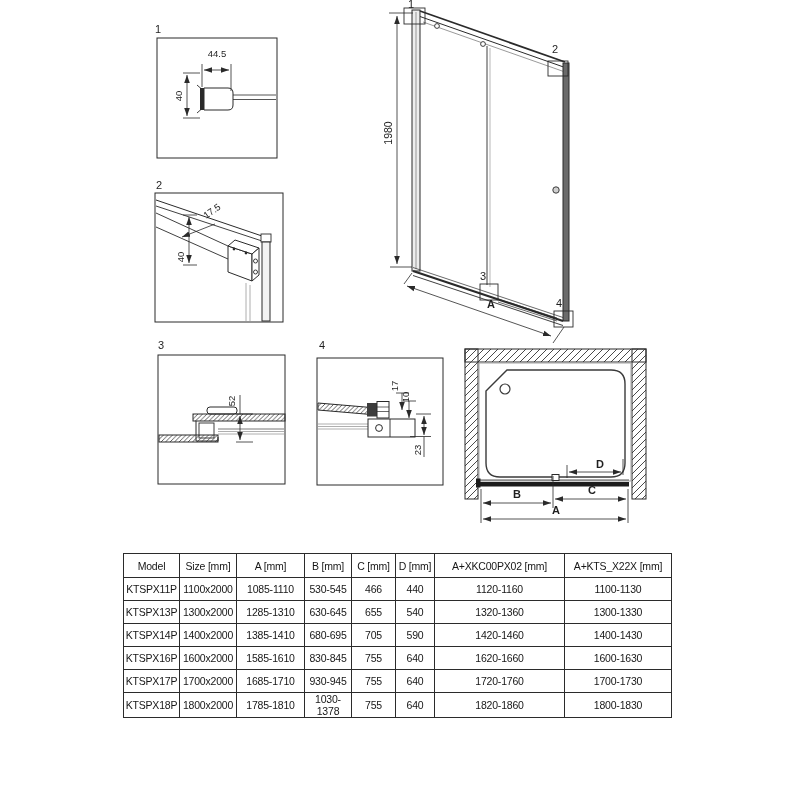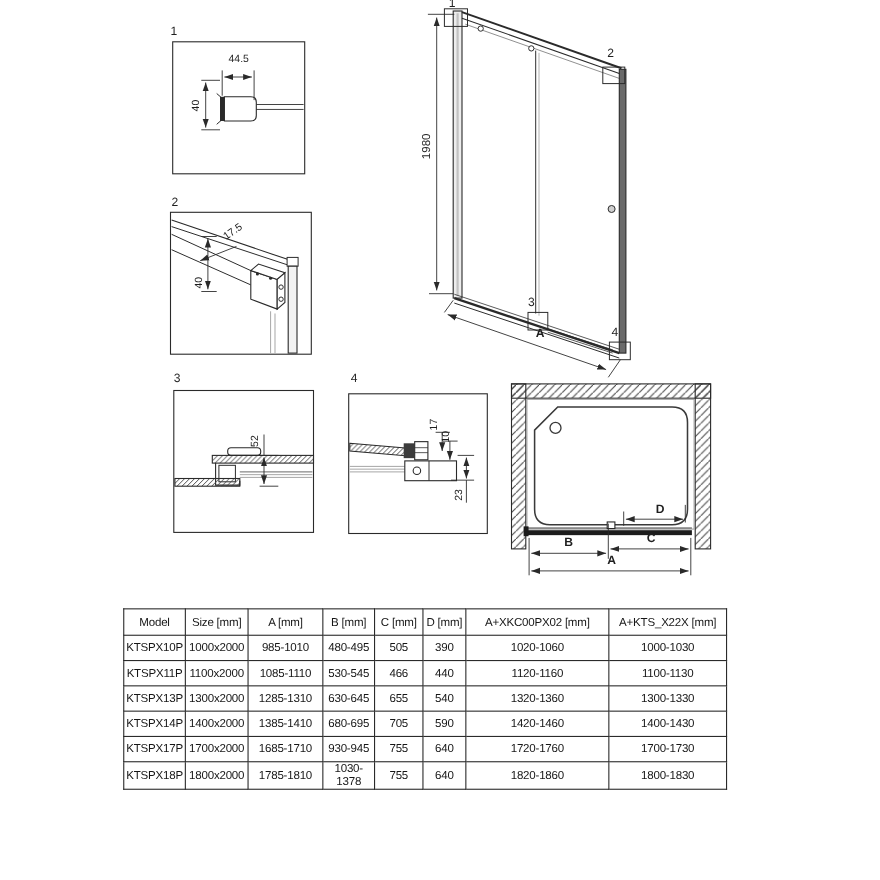--- a/index.html
+++ b/index.html
@@ -6,21 +6,21 @@
   .canvas{position:relative;width:800px;height:800px;background:#ffffff;overflow:hidden;
           font-family:"Liberation Sans",sans-serif;color:#1a1a1a;}
   .art{position:absolute;left:0;top:0;}
   .lbl{position:absolute;font-size:10px;color:#1f1f1f;white-space:nowrap;
        transform:translate(-50%,-50%);line-height:1;}
   .lbl.r90{transform:translate(-50%,-50%) rotate(-90deg);}
   .lbl.r35{transform:translate(-50%,-50%) rotate(-35deg);}
   .lbl.big{font-size:11px;}
   .lbl.dimtxt{font-size:9.5px;}
   .lbl.semib{font-weight:bold;font-size:11px;}
-  table.spec{position:absolute;left:112px;top:553px;width:549px;border-collapse:collapse;
+  table.spec{position:absolute;left:123px;top:553px;width:549px;border-collapse:collapse;
              table-layout:fixed;font-size:10.5px;letter-spacing:-0.2px;color:#161616;}
   table.spec th,table.spec td{border:1px solid #2b2b2b;text-align:center;vertical-align:middle;
              padding:0;font-weight:normal;overflow:hidden;}
   table.spec th{height:23px;}
   table.spec td{height:22px;}
 </style>
 </head>
 <body>
 
 <div class="canvas">
@@ -205,30 +205,20 @@
           <th>A [mm]</th>
           <th>B [mm]</th>
           <th>C [mm]</th>
           <th>D [mm]</th>
           <th>A+XKC00PX02 [mm]</th>
           <th>A+KTS_X22X [mm]</th>
         </tr>
     </thead>
     <tbody>
         <tr>
-          <td>KTSPX10P</td>
-          <td>1000x2000</td>
-          <td>985-1010</td>
-          <td>480-495</td>
-          <td>505</td>
-          <td>390</td>
-          <td>1020-1060</td>
-          <td>1000-1030</td>
-        </tr>
-        <tr>
           <td>KTSPX11P</td>
           <td>1100x2000</td>
           <td>1085-1110</td>
           <td>530-545</td>
           <td>466</td>
           <td>440</td>
           <td>1120-1160</td>
           <td>1100-1130</td>
         </tr>
         <tr>
@@ -245,20 +235,30 @@
           <td>KTSPX14P</td>
           <td>1400x2000</td>
           <td>1385-1410</td>
           <td>680-695</td>
           <td>705</td>
           <td>590</td>
           <td>1420-1460</td>
           <td>1400-1430</td>
         </tr>
         <tr>
+          <td>KTSPX16P</td>
+          <td>1600x2000</td>
+          <td>1585-1610</td>
+          <td>830-845</td>
+          <td>755</td>
+          <td>640</td>
+          <td>1620-1660</td>
+          <td>1600-1630</td>
+        </tr>
+        <tr>
           <td>KTSPX17P</td>
           <td>1700x2000</td>
           <td>1685-1710</td>
           <td>930-945</td>
           <td>755</td>
           <td>640</td>
           <td>1720-1760</td>
           <td>1700-1730</td>
         </tr>
         <tr>

